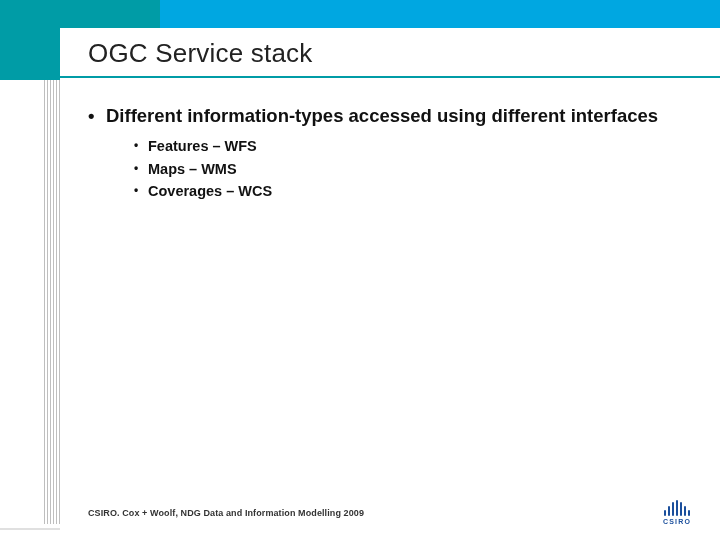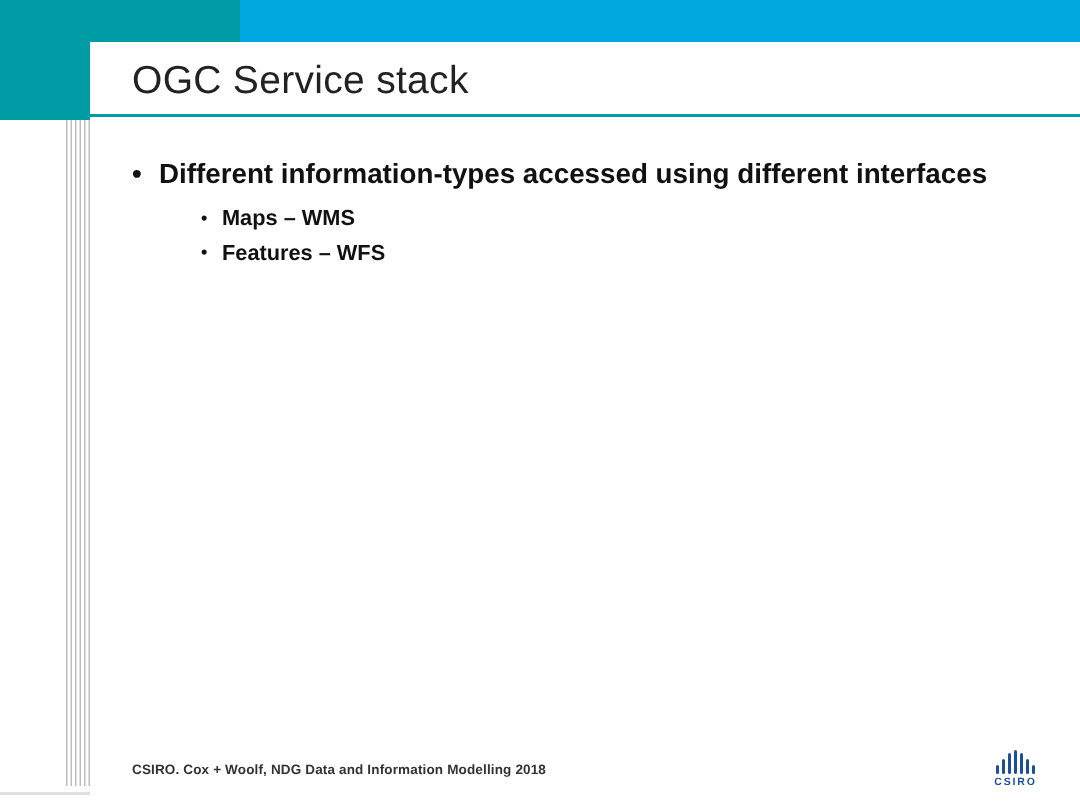--- a/index.html
+++ b/index.html
@@ -55,27 +55,28 @@
       <div class="edge-line" style="left: 47px;"></div>
       <div class="edge-line" style="left: 50px;"></div>
       <div class="edge-line" style="left: 53px;"></div>
       <div class="edge-line" style="left: 56px;"></div>
       <div class="edge-line" style="left: 59px;"></div>
     </div>
 
   <div class="content">
     <ul class="l1" id="l1-list">
         <li><span>Different information-types accessed using different interfaces</span><ul class="l2">
+            <li>Features – WFS</li>
             <li>Maps – WMS</li>
-            <li>Features – WFS</li>
+            <li>Coverages – WCS</li>
           </ul></li>
       </ul>
   </div>
 
-  <div class="footer-text">CSIRO. Cox + Woolf, NDG Data and Information Modelling 2018</div>
+  <div class="footer-text">CSIRO. Cox + Woolf, NDG Data and Information Modelling 2009</div>
 
   <div class="footer-logo">
     <div class="logo-mark" id="logo-mark">
         <span style="height: 6px;"></span>
         <span style="height: 10px;"></span>
         <span style="height: 14px;"></span>
         <span style="height: 16px;"></span>
         <span style="height: 14px;"></span>
         <span style="height: 10px;"></span>
         <span style="height: 6px;"></span>

